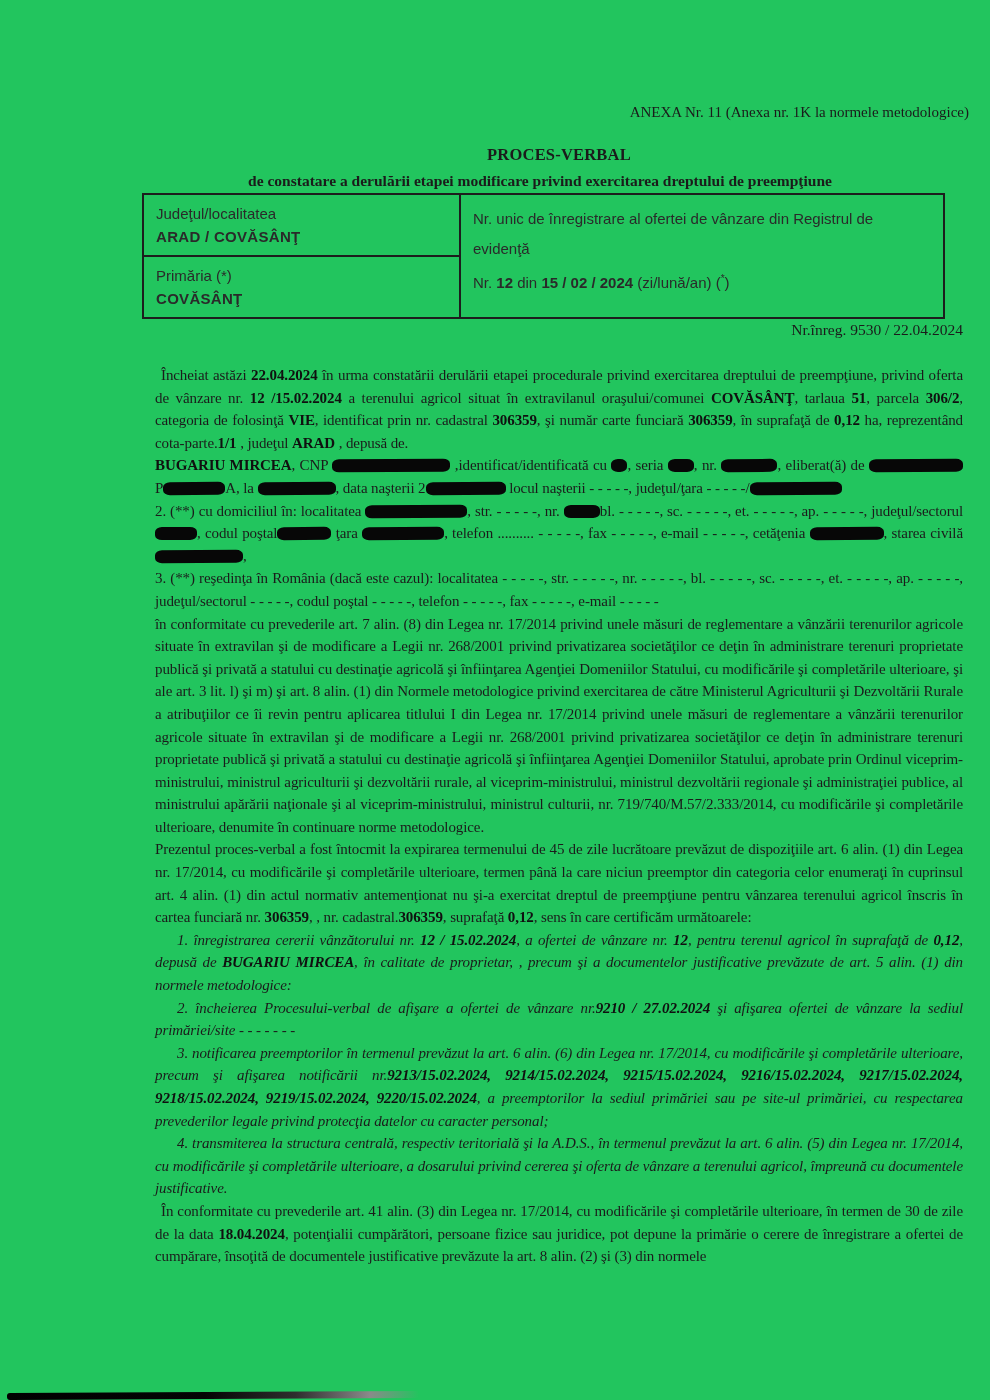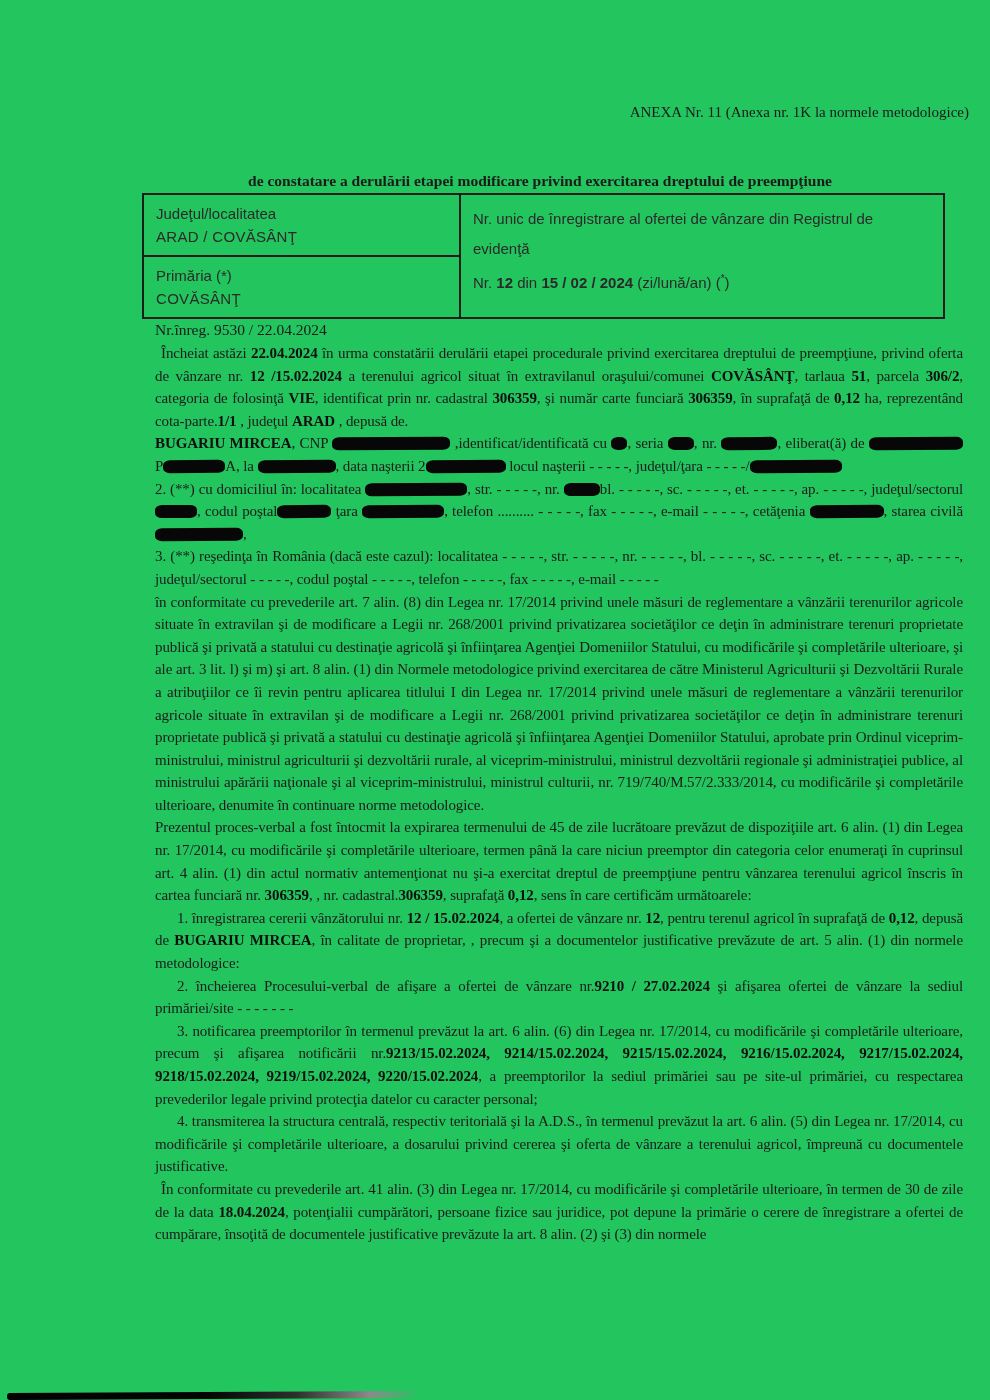--- a/index.html
+++ b/index.html
@@ -14,44 +14,45 @@
   .subtitle{position:absolute;top:172px;left:90px;width:900px;text-align:center;
             font-weight:bold;font-size:15.5px;}
   table.htable{position:absolute;top:193px;left:142px;width:803px;border-collapse:collapse;
             font-family:"Liberation Sans","DejaVu Sans",sans-serif;font-size:15px;color:#2a2a2a;
             table-layout:fixed;}
   table.htable td{border:2px solid #1d1d1d;vertical-align:top;padding:7px 12px;box-sizing:border-box;}
   td.c-left{width:317px;}
   tr.r1 td{height:58px;}
   tr.r2 td{height:47px;}
   .cell-lbl{line-height:23px;}
-  .cell-val{font-weight:normal;line-height:23px;letter-spacing:.3px;}
+  .cell-val{font-weight:bold;line-height:23px;letter-spacing:.3px;}
   .reg-label{line-height:30px;padding-top:2px;}
   .reg-line2{margin-top:5px;line-height:27px;}
-  .regnr{position:absolute;top:321px;left:155px;width:808px;text-align:left;font-size:15.5px;}
-  .docbody{position:absolute;top:342px;left:155px;width:808px;font-size:15px;
+  .regnr{position:absolute;top:321px;left:155px;width:808px;text-align:right;font-size:15.5px;}
+  .docbody{position:absolute;top:364px;left:155px;width:808px;font-size:15px;
         line-height:22.6px;text-align:justify;letter-spacing:-0.1px;}
   .docbody p{margin:0;}
   p.ind1{text-indent:6px;}
-  p.ind2{text-indent:22px;}
+  p.ind2{text-indent:22px;font-style:italic;}
   .docbody b{font-weight:bold;color:#101010;}
   .redact{display:inline-block;height:13px;background:#070707;border-radius:7px/5px;
           vertical-align:-2px;transform:rotate(-.4deg);}
   sup.star{font-size:10px;line-height:0;}
   .streak{position:absolute;left:7px;top:1392px;width:412px;height:7px;border-radius:3px;
           background:linear-gradient(90deg,#000 0%,#040404 48%,#2e2e2e 70%,#8a8a8a 88%,rgba(255,255,255,0) 100%);
           transform:rotate(-.25deg);}
 </style>
 </head>
 <body>
 
 <div class="page">
 
   <div class="annex">ANEXA Nr. 11 (Anexa nr. 1K la normele metodologice)</div>
 
+  <div class="title">PROCES-VERBAL</div>
   <div class="subtitle">de constatare a derulării etapei modificare privind exercitarea dreptului de preempţiune</div>
 
   <table class="htable">
     <tbody>
         <tr class="r1">
       <td class="c-left">
         <div class="cell-lbl">Judeţul/localitatea</div>
         <div class="cell-val">ARAD / COVĂSÂNŢ</div>
       </td>
       <td rowspan="2">

